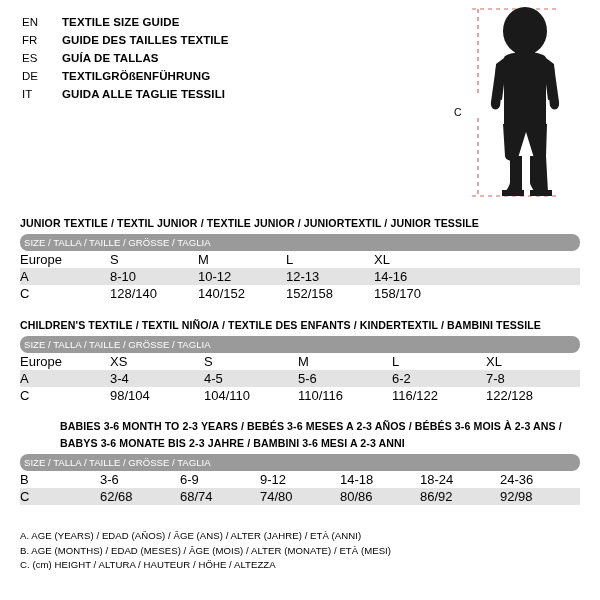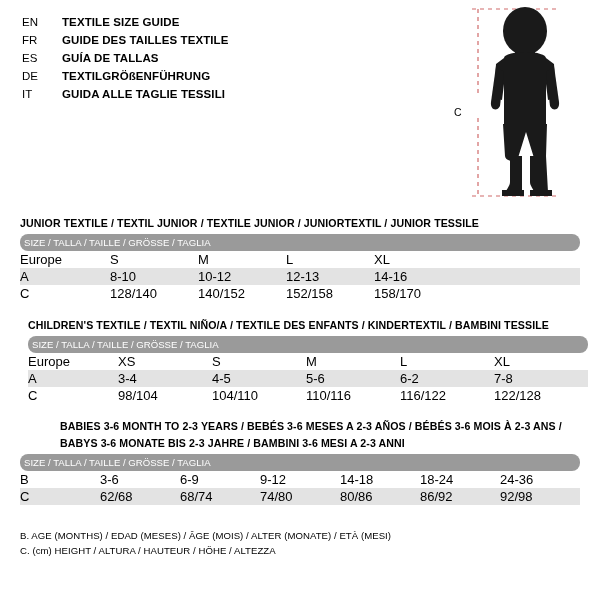--- a/index.html
+++ b/index.html
@@ -240,21 +240,21 @@
         <td>128/140</td>
         <td>140/152</td>
         <td>152/158</td>
         <td>158/170</td>
         <td></td>
       </tr>
     </tbody>
       </table>
   </div>
 
-  <div class="section" style="top:318px;margin-left:8px;">
+  <div class="section" style="top:318px;">
     <div class="section-title">CHILDREN'S TEXTILE / TEXTIL NIÑO/A / TEXTILE DES ENFANTS / KINDERTEXTIL / BAMBINI TESSILE</div>
     <table class="size-table">
       <colgroup>
         <col style="width:90px">
           <col style="width:94px">
           <col style="width:94px">
           <col style="width:94px">
           <col style="width:94px">
           <col style="width:94px">
       </colgroup>
@@ -323,17 +323,18 @@
         <td>74/80</td>
         <td>80/86</td>
         <td>86/92</td>
         <td>92/98</td>
       </tr>
     </tbody>
       </table>
   </div>
 
   <div class="legend" style="top:529px;">
+    <div>A. AGE (YEARS) / EDAD (AÑOS) / ÂGE (ANS) / ALTER (JAHRE) / ETÀ (ANNI)</div>
     <div>B. AGE (MONTHS) / EDAD (MESES) / ÂGE (MOIS) / ALTER (MONATE) / ETÀ (MESI)</div>
     <div>C. (cm) HEIGHT / ALTURA / HAUTEUR / HÖHE / ALTEZZA</div>
   </div>
 
 </div>
 
 </body></html>

